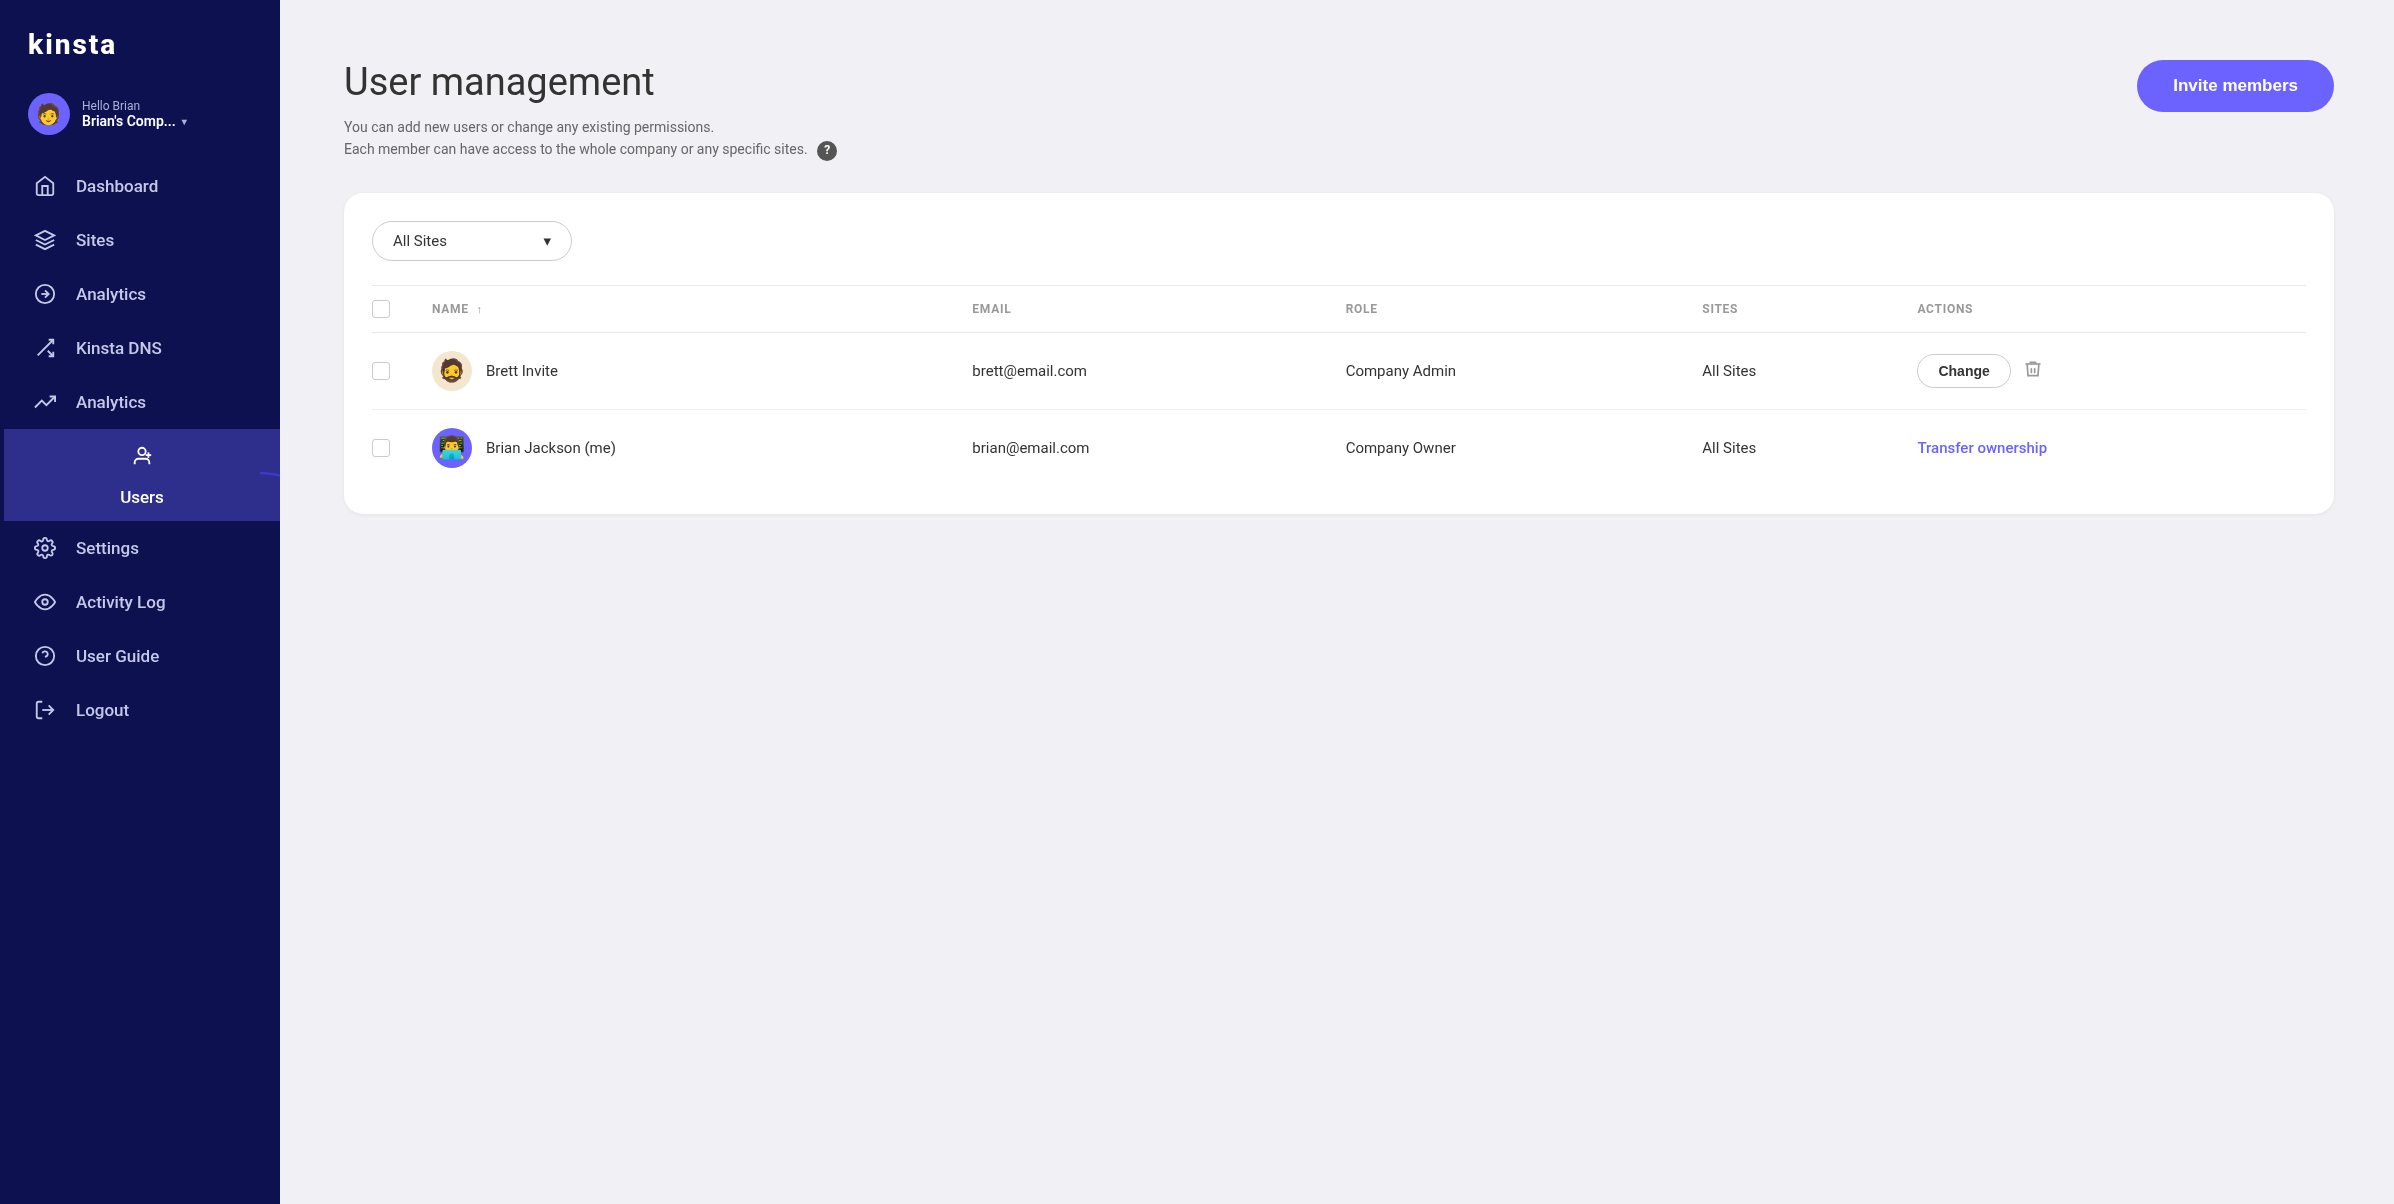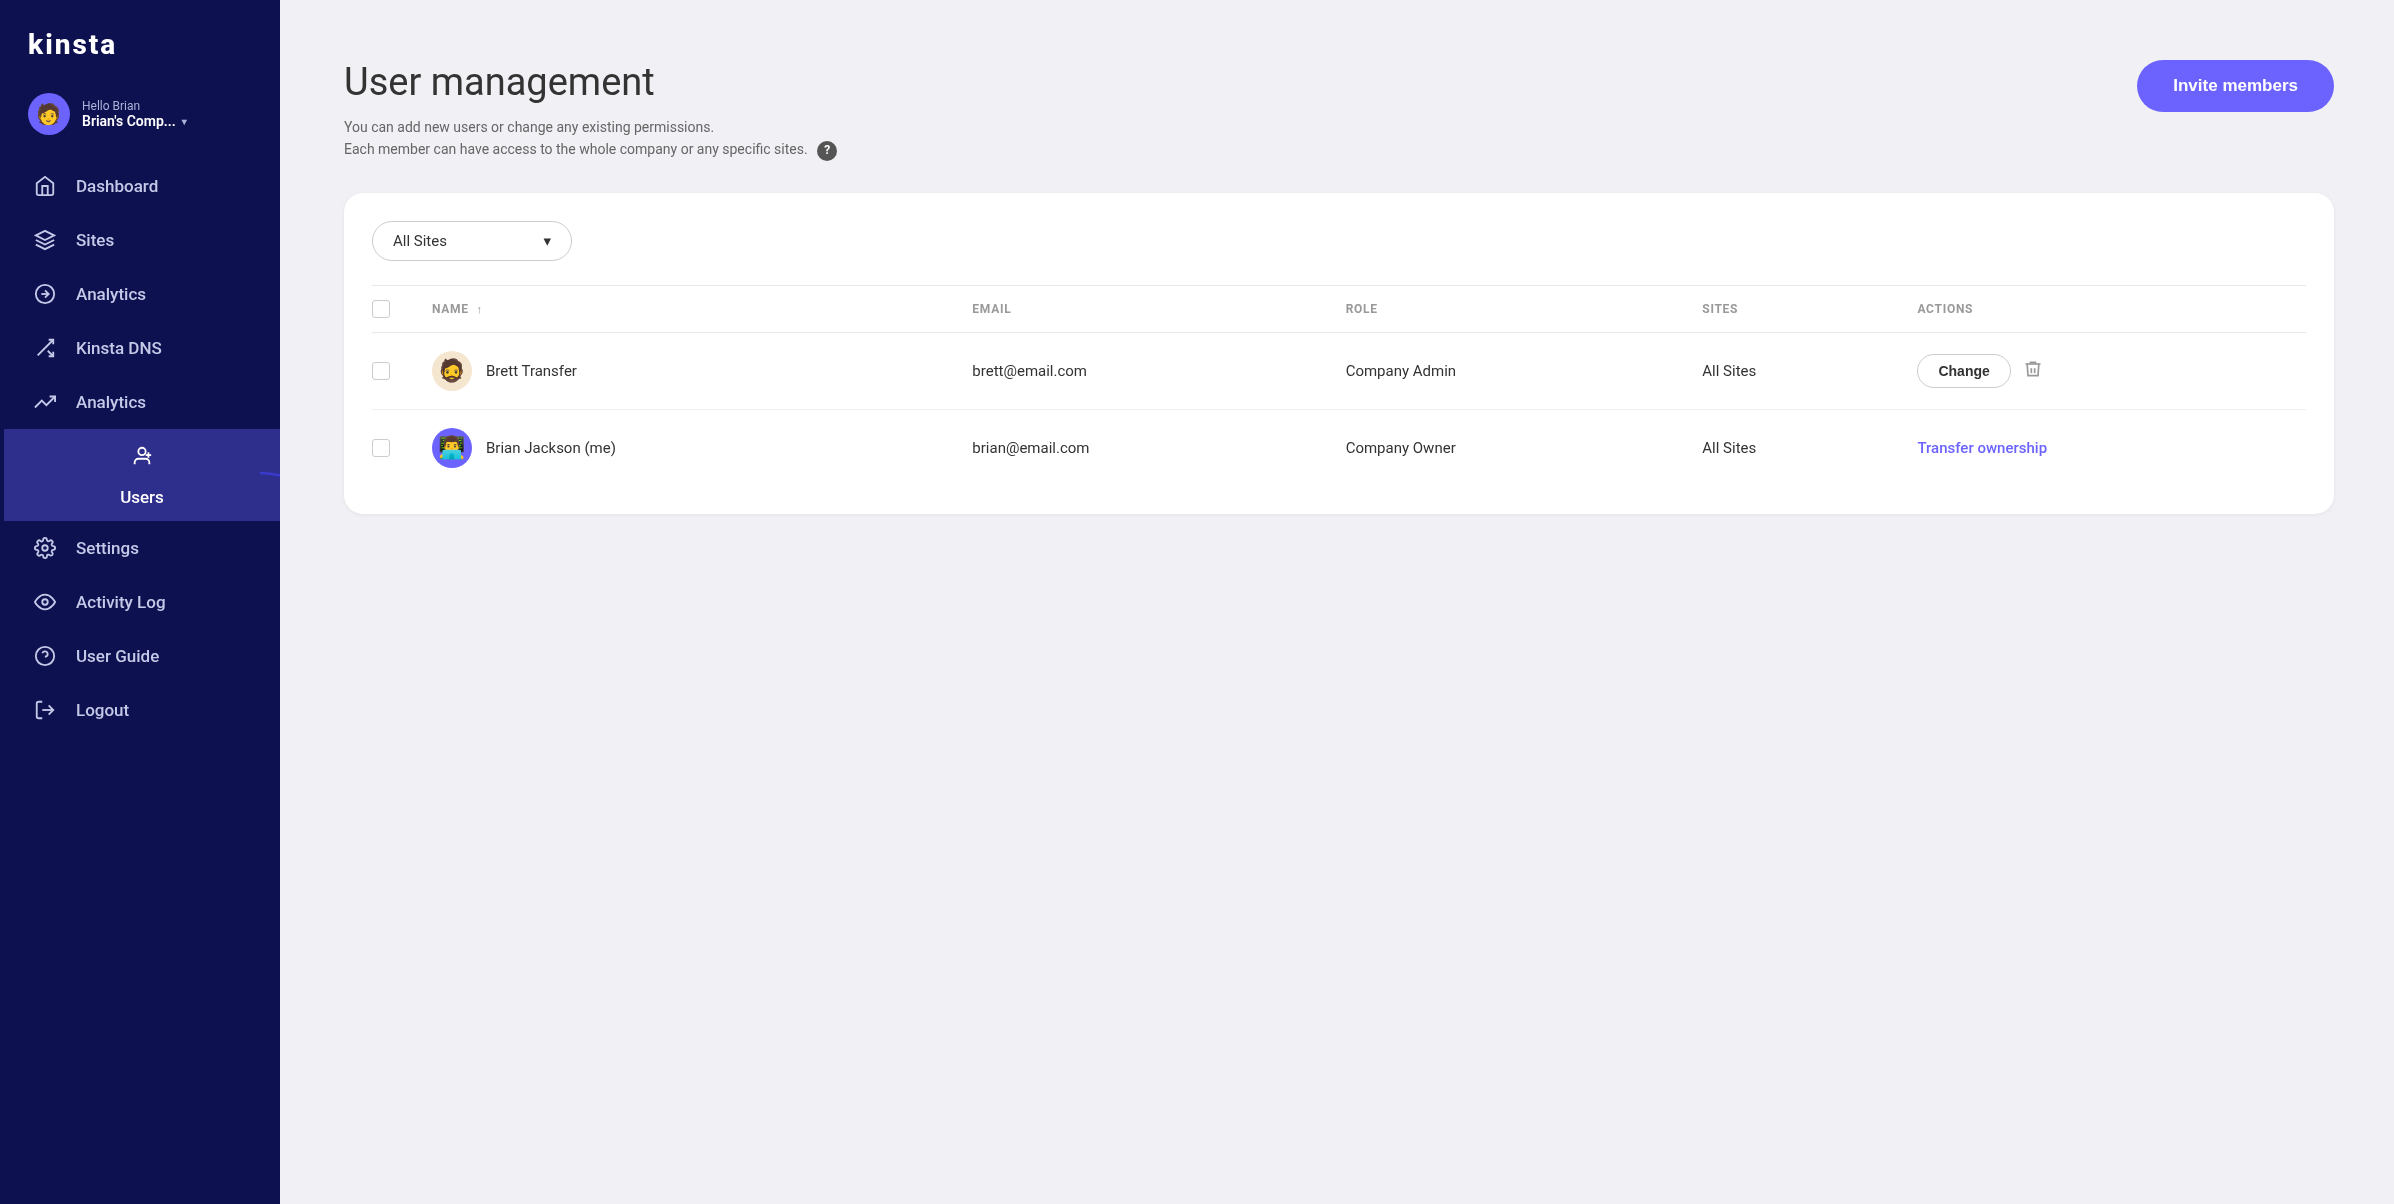--- a/index.html
+++ b/index.html
@@ -466,21 +466,21 @@
         </thead>
         <tbody>
 
           <tr>
             <td>
               <div class="checkbox"></div>
             </td>
             <td>
               <div class="name-cell">
                 <div class="user-row-avatar" style="background:#f5e6d0;">🧔</div>
-                <span>Brett Transfer</span>
+                <span>Brett Invite</span>
               </div>
             </td>
             <td>brett@email.com</td>
             <td>Company Admin</td>
             <td>All Sites</td>
             <td>
               <div class="actions-cell">
                 <button class="change-btn">Change</button>
                 <span class="delete-icon">
                   <svg width="20" height="20" viewBox="0 0 24 24" fill="none" stroke="currentColor" stroke-width="2">

